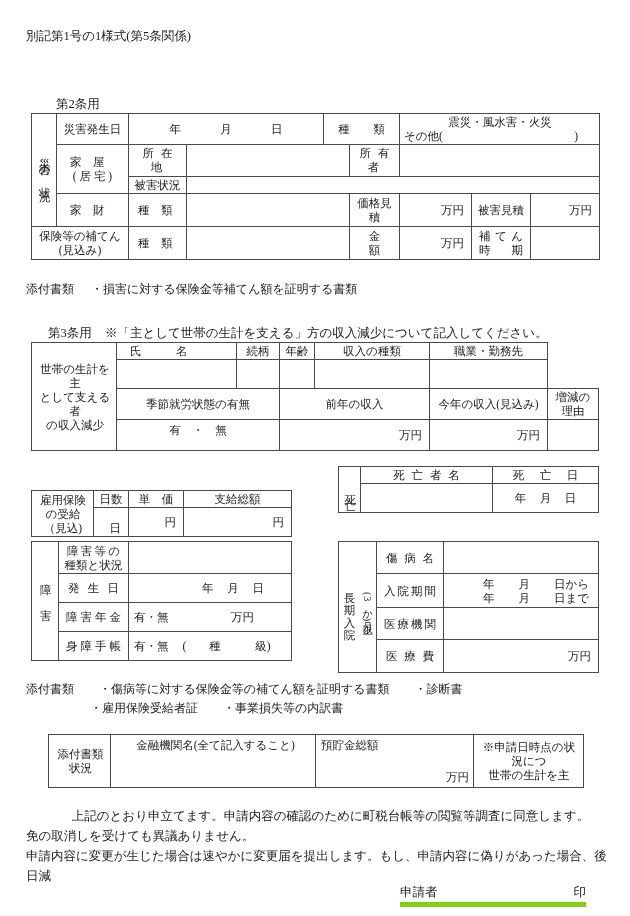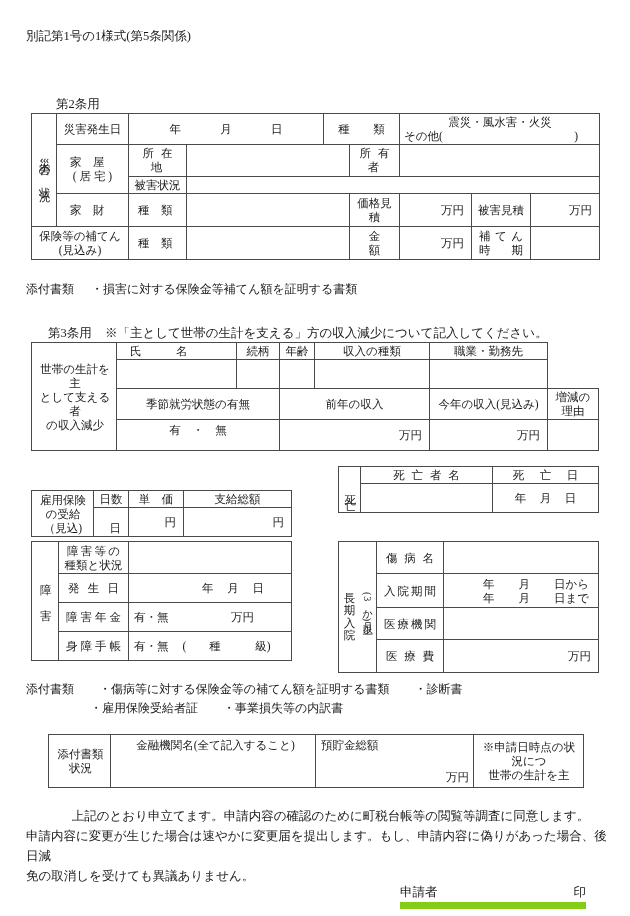--- a/index.html
+++ b/index.html
@@ -127,21 +127,21 @@
     display: flex;
     gap: 24px;
   }
 
   
   .sign-wrap {
     position: absolute;
     left: 400px;
     top: 884px;
     width: 186px;
-    border-bottom: 7px solid #84cc16;
+    border-bottom: 5px solid #84cc16;
     display: flex;
     justify-content: space-between;
     align-items: flex-end;
     font-size: 12.5px;
     padding-bottom: 1px;
   }
 </style>
 </head>
 <body>
 
@@ -555,22 +555,22 @@
       <td class="left two-line" style="padding-left:4px;">
         <div>※申請日時点の状況につ</div>
         <div>世帯の生計を主</div>
       </td>
     </tr>
   </tbody>
     </table>
 
   <div class="body-text" style="left:26px; top:806px; width:585px;">
     <div style="text-indent:24px;text-align:center;">上記のとおり申立てます。申請内容の確認のために町税台帳等の閲覧等調査に同意します。</div>
+    <div>免の取消しを受けても異議ありません。</div>
     <div>申請内容に変更が生じた場合は速やかに変更届を提出します。もし、申請内容に偽りがあった場合、後日減</div>
-    <div>免の取消しを受けても異議ありません。</div>
   </div>
 
   <div class="sign-wrap">
     <span>申請者</span>
     <span>印</span>
   </div>
 
 </div>
 
 </body></html>

